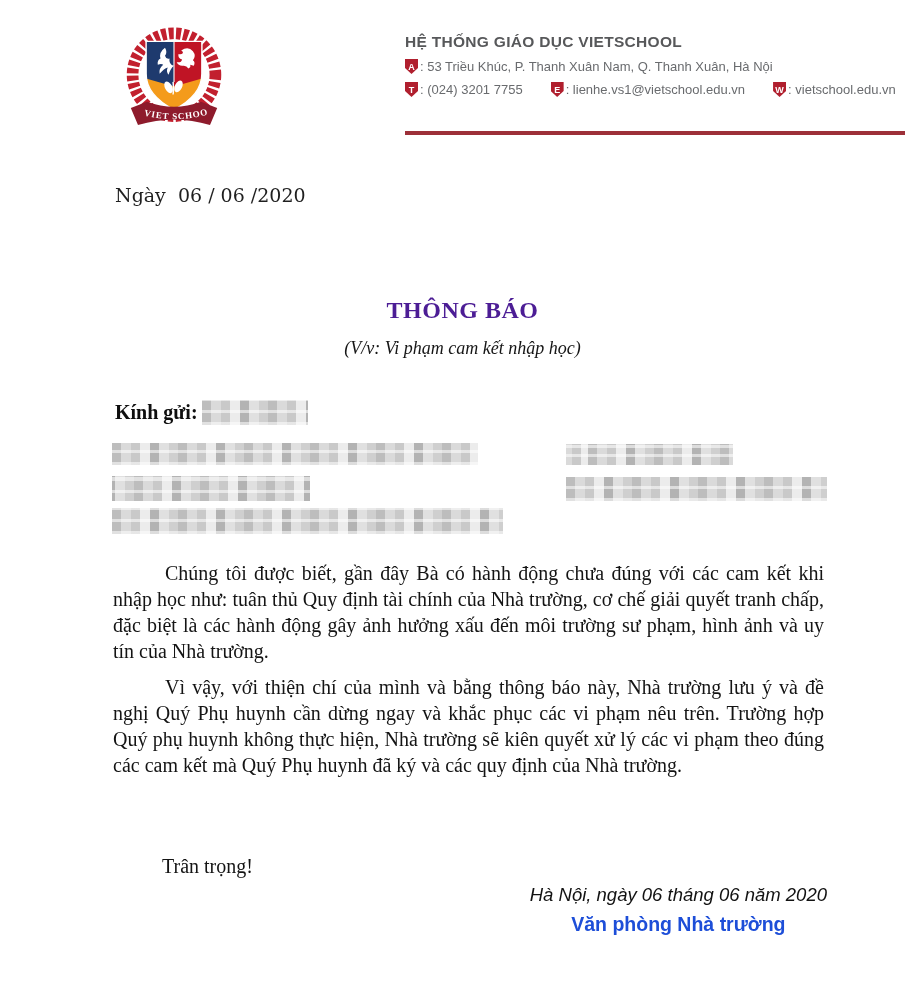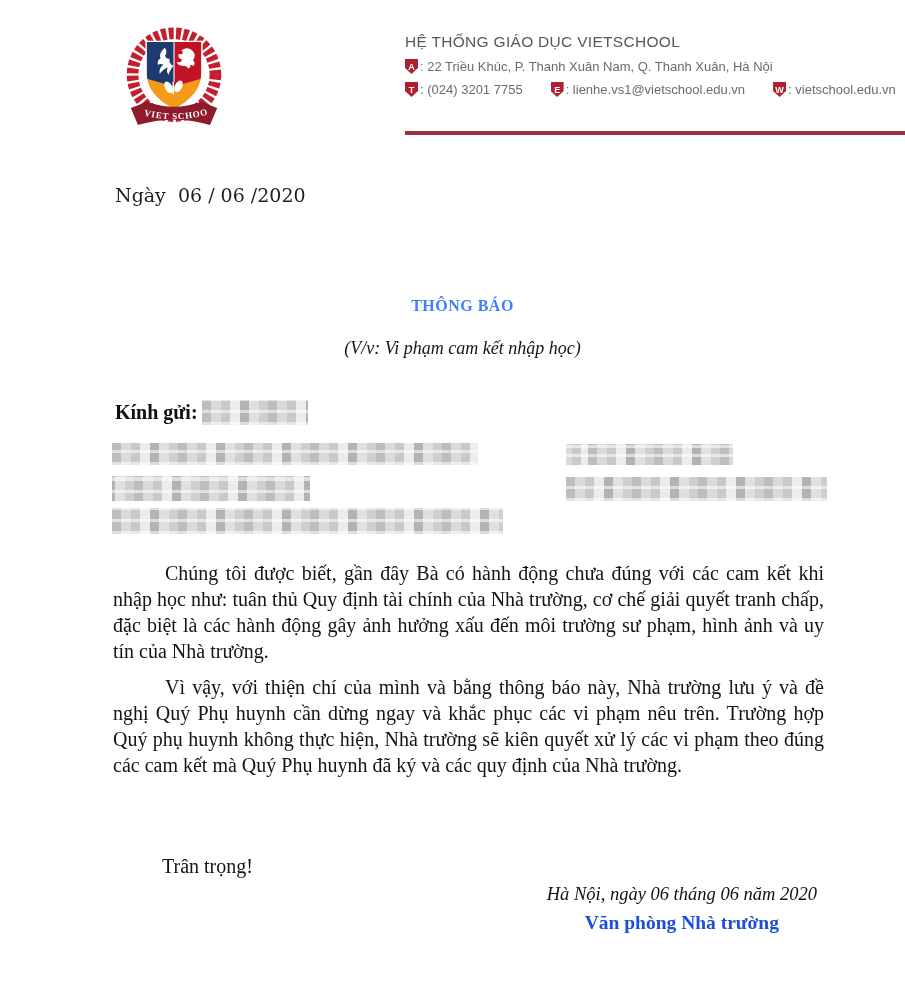--- a/index.html
+++ b/index.html
@@ -6,41 +6,41 @@
   html,body { background:#ffffff; }
   .page {
     position:relative; width:905px; height:1000px; background:#ffffff;
     overflow:hidden; font-family:"Liberation Serif", serif; color:#1b1b1b;
   }
 
   
   .logo { position:absolute; left:120px; top:22px; width:108px; height:118px; }
 
   .org-block { position:absolute; left:405px; top:33px; font-family:"Liberation Sans", sans-serif; }
-  .org-name { font-size:15.5px; font-weight:400; color:#57585a; letter-spacing:.3px; }
+  .org-name { font-size:15.5px; font-weight:700; color:#57585a; letter-spacing:.3px; }
   .contact-row { display:flex; align-items:center; margin-top:8px; font-size:13px; color:#696b6e; }
   .contact-item { display:flex; align-items:center; white-space:nowrap; }
   .contact-row2 .contact-item + .contact-item { margin-left:28px; }
   .badge {
     display:inline-flex; align-items:center; justify-content:center;
     width:13px; height:15px; margin-right:2px;
     background:#b01f2e; color:#fff; font-size:9px; font-weight:700;
     clip-path:polygon(0 0,100% 0,100% 60%,50% 100%,0 60%);
     font-family:"Liberation Sans", sans-serif;
   }
   .header-rule { position:absolute; left:405px; right:0; top:131px; height:4px; background:#9d3039; }
 
   
   .meta { position:absolute; left:115px; top:179px; font-family:"DejaVu Serif", serif; font-size:19px; color:#1f1f1f; }
   .meta div { line-height:33px; }
 
   
   .title {
     position:absolute; left:105px; width:715px; top:297px; text-align:center;
-    font-size:16px; font-weight:700; letter-spacing:.5px; color:#3b82f6;
+    font-size:24px; font-weight:700; letter-spacing:.5px; color:#4c1d95;
   }
   .subtitle {
     position:absolute; left:105px; width:715px; top:338px; text-align:center;
     font-size:18px; font-style:italic; color:#161616;
   }
 
   
   .recipient { position:absolute; left:115px; top:400px; display:flex; align-items:center;text-align:center; }
   .recipient-label { font-size:20px; font-weight:700; color:#0f0f0f; }
 
@@ -53,21 +53,21 @@
   .px.inline { display:inline-block; width:106px; height:25px; margin-left:4px; vertical-align:middle; }
   .px.abs { position:absolute; }
   .px.alt { background-position:13px 4px, 22px 0; }
 
   
   .body-text { position:absolute; left:113px; top:560px; width:711px; text-align:justify; font-size:20px; line-height:26px; color:#141414; }
   .body-text p { text-indent:52px; margin-bottom:10px; }
 
   .closing { position:absolute; left:162px; top:855px; font-size:20px; color:#141414; }
 
-  .signature { position:absolute; right:88px; top:884px; text-align:center; font-family:Liberation Serif, serif; }
+  .signature { position:absolute; right:78px; top:884px; text-align:center; font-family:Liberation Sans, sans-serif; }
   .sig-date { font-size:18.5px; font-style:italic; color:#121212; }
   .sig-office { font-size:19.5px; font-weight:700; margin-top:7px; color:#1d4ed8;text-align:center; }
 </style>
 </head>
 <body>
 
 <div class="page">
 
   <svg class="logo" viewBox="0 0 120 130" aria-hidden="true">
     <g>
@@ -103,21 +103,21 @@
         <textPath href="#bannerArc" xlink:href="#bannerArc" startOffset="6%">VIET SCHOOL</textPath>
       </text>
     </g>
   </svg>
 
   <div class="org-block">
     <div class="org-name">HỆ THỐNG GIÁO DỤC VIETSCHOOL</div>
     <div class="contact-row">
       <span class="contact-item">
         <span class="badge">A</span>
-        <span>: 22 Triều Khúc, P. Thanh Xuân Nam, Q. Thanh Xuân, Hà Nội</span>
+        <span>: 53 Triều Khúc, P. Thanh Xuân Nam, Q. Thanh Xuân, Hà Nội</span>
       </span>
     </div>
     <div class="contact-row contact-row2">
       <span class="contact-item">
         <span class="badge">T</span>
         <span>: (024) 3201 7755</span>
       </span>
       <span class="contact-item">
         <span class="badge">E</span>
         <span>: lienhe.vs1@vietschool.edu.vn</span>

